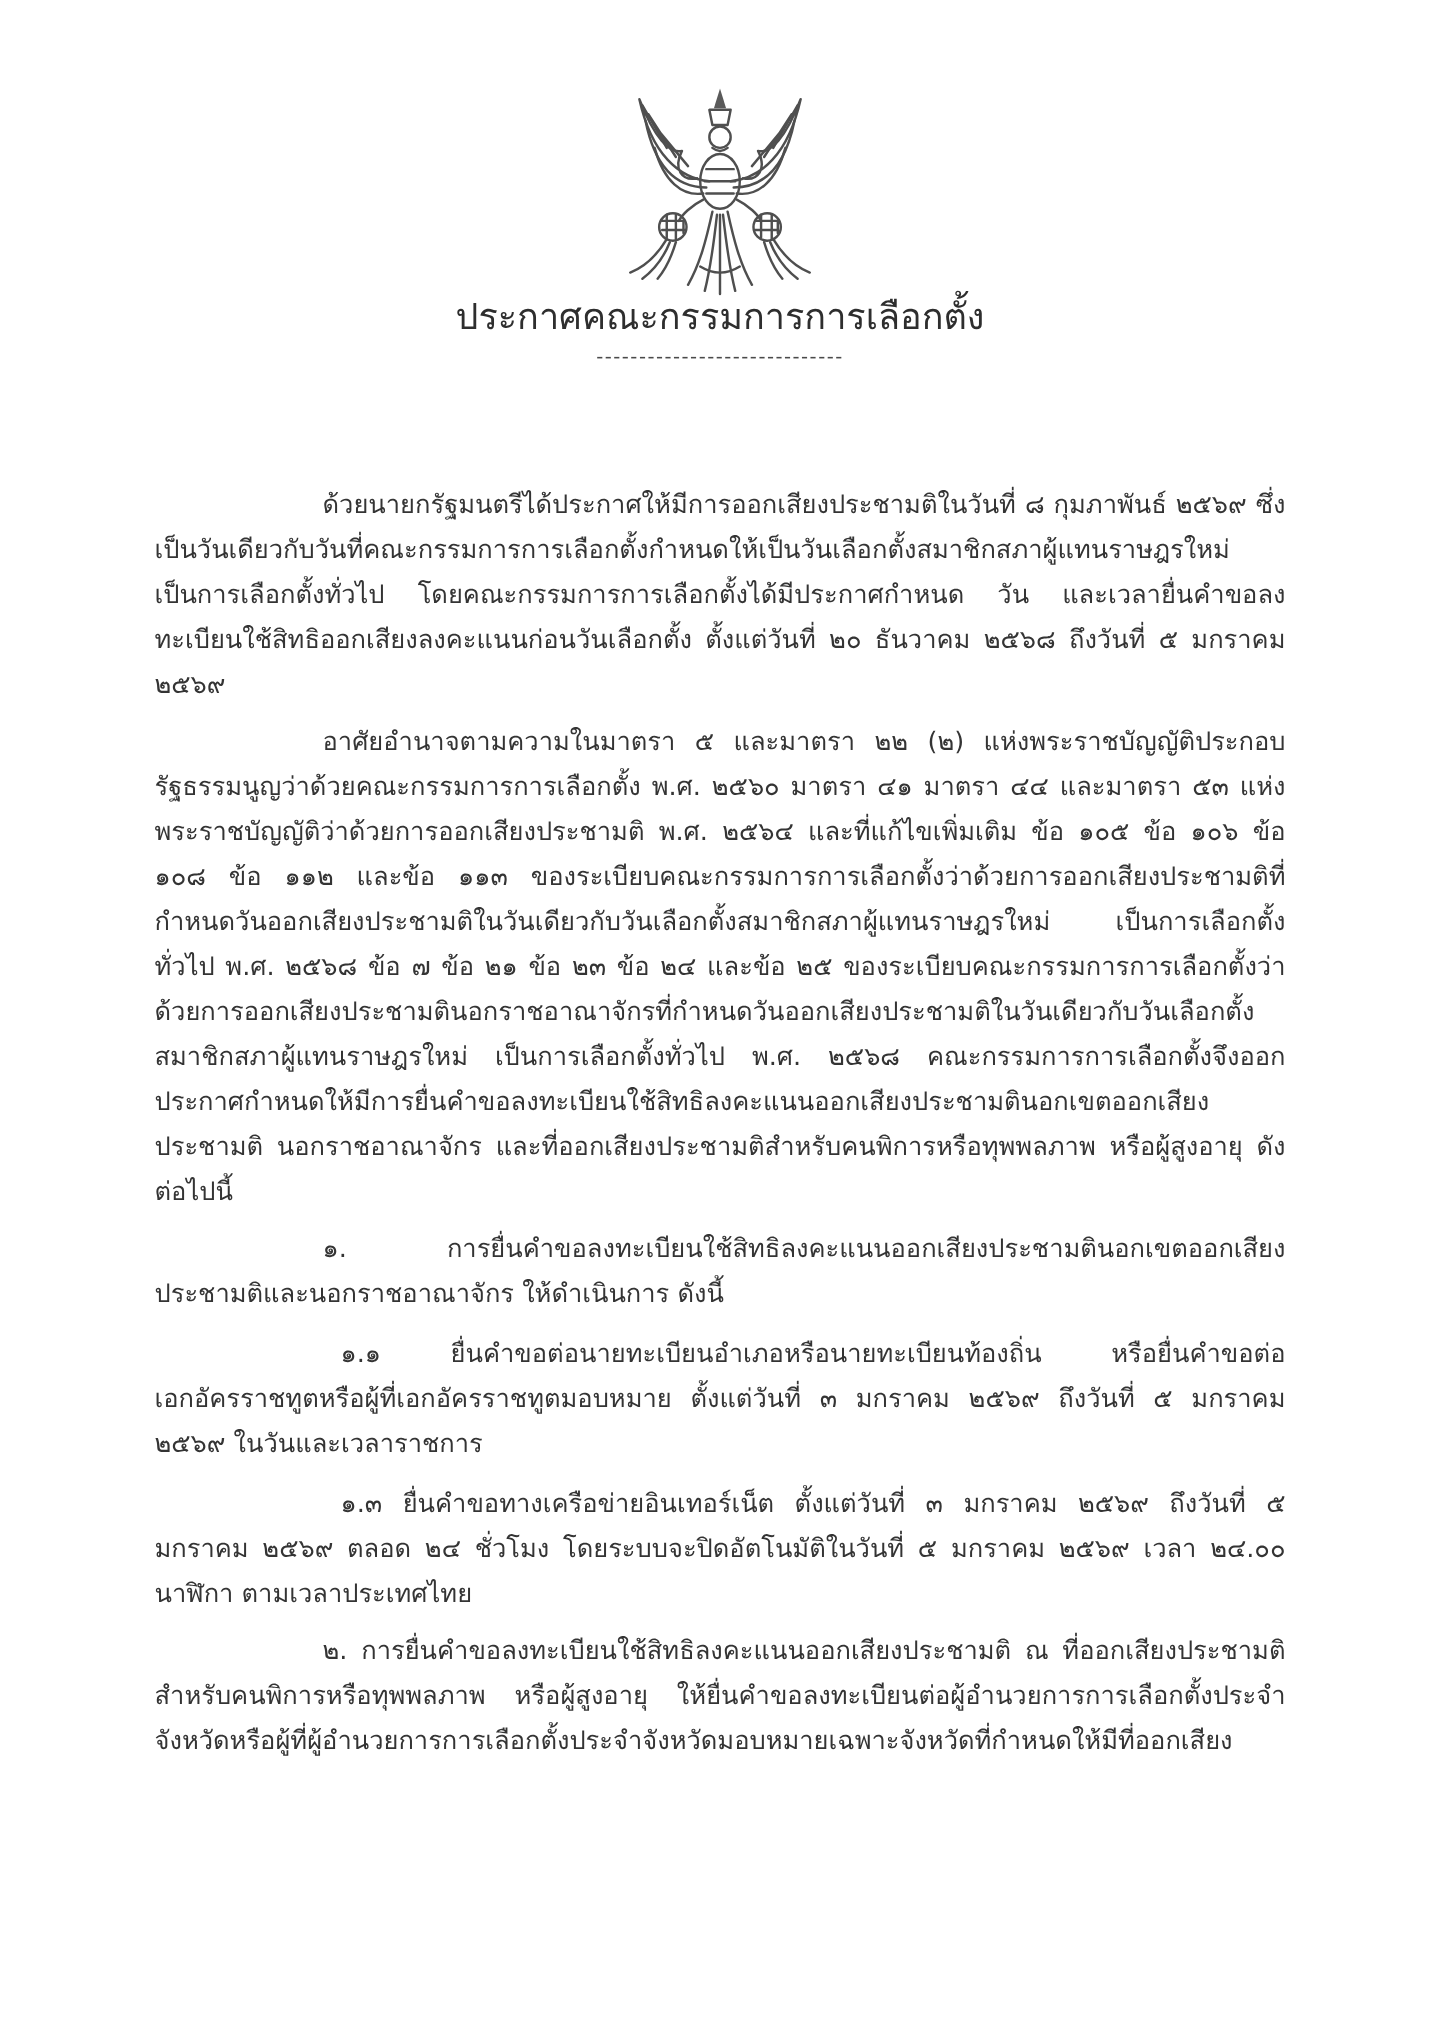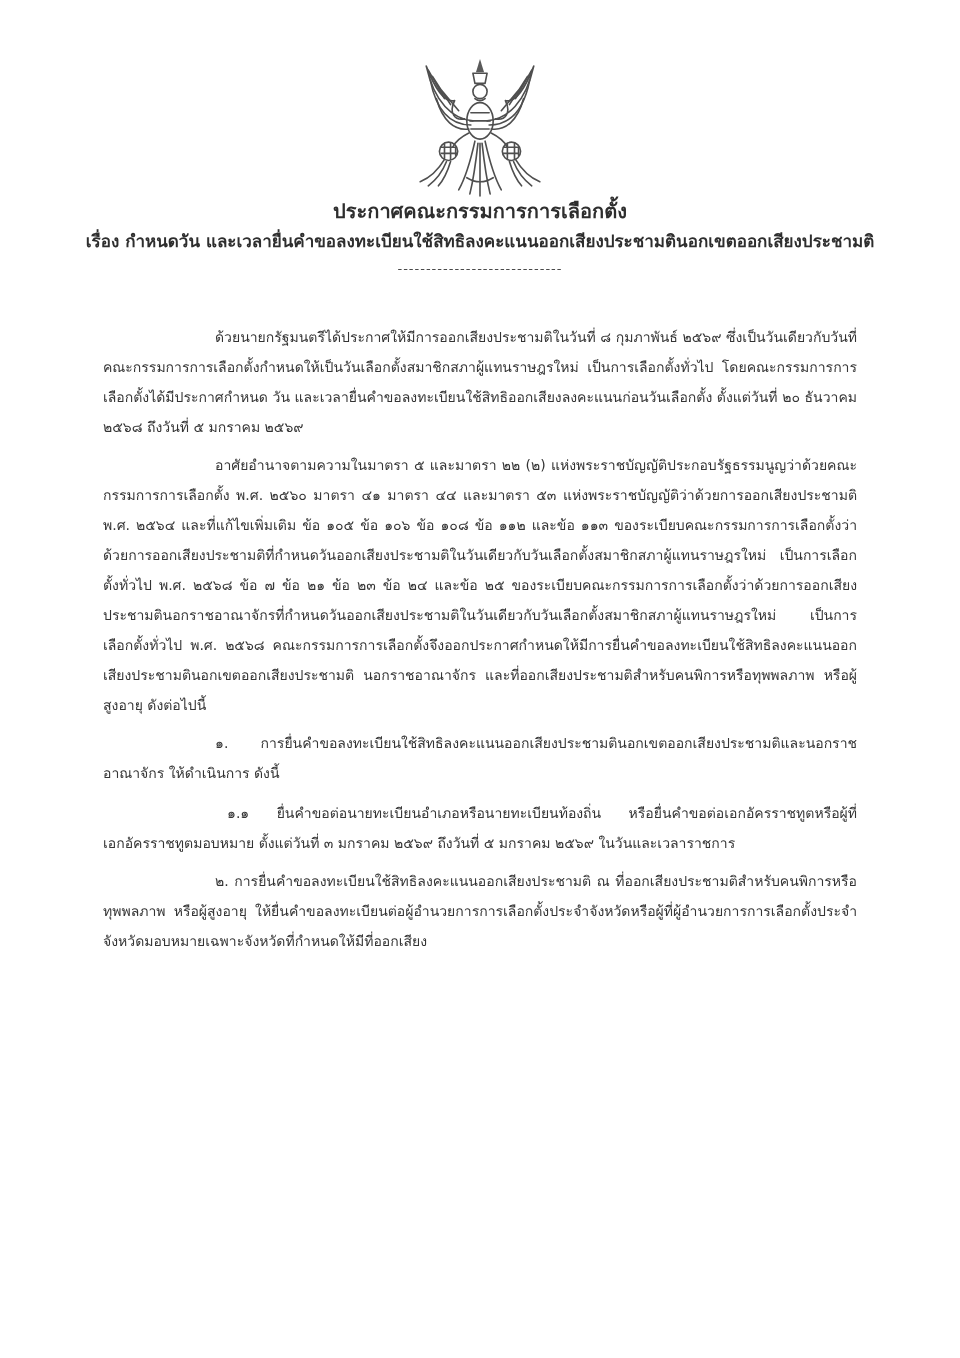--- a/index.html
+++ b/index.html
@@ -30,22 +30,22 @@
     height: 142px;
   }
   .header {
     position: absolute;
     top: 196px;
     left: 0;
     width: 100%;
     text-align: center;
   }
   .doc-title {
-    font-size: 20px;
-    font-weight: 700;
+    font-size: 24px;
+    font-weight: 400;
     line-height: 30px;
     color: #2e2e2e;
   }
   .doc-subject {
     font-size: 17px;
     font-weight: 700;
     line-height: 30px;
     color: #2e2e2e;
     padding: 0 40px;
   }
@@ -57,21 +57,21 @@
     font-weight: 400;
   }
   .content {
     position: absolute;
     top: 322px;
     left: 103px;
     width: 754px;
   }
   .para {
     margin: 0 0 8px 0;
-    font-size: 14px;
+    font-size: 17px;
     line-height: 30px;
     text-align: justify;
     text-indent: 112px;
     color: #343434;
     word-break: break-word;
   }
   .para.sub {
     text-indent: 124px;
     margin-top: 10px;
   }
@@ -124,25 +124,25 @@
       <path class="ink" d="M30,100 C24,110 16,118 6,122 M32,102 C28,112 22,120 14,126 M36,102 C33,112 30,119 24,126"></path>
       <path class="ink" d="M100,100 C106,110 114,118 124,122 M98,102 C102,112 108,120 116,126 M94,102 C97,112 100,119 106,126"></path>
 
       <path class="ink" d="M60,82 C56,100 52,116 44,130 M63,84 C61,102 59,118 55,134 M65,84 L65,136 M67,84 C69,102 71,118 75,134 M70,82 C74,100 78,116 86,130"></path>
       <path class="ink" d="M52,118 q13,8 26,0"></path>
     </svg>
   </div>
 
   <div class="header">
     <div class="doc-title">ประกาศคณะกรรมการการเลือกตั้ง</div>
-    <div class="doc-subject">เรื่อง กำหนดวัน และเวลายื่นคำขอลงทะเบียนใช้สิทธิลงคะแนนออกเสียงประชามตินอกเขตออกเสียงประชามติ</div>
     <div class="doc-divider">-----------------------------</div>
   </div>
 
   <div class="content">
     <p class="para">ด้วยนายกรัฐมนตรีได้ประกาศให้มีการออกเสียงประชามติในวันที่ ๘ กุมภาพันธ์ ๒๕๖๙ ซึ่งเป็นวันเดียวกับวันที่คณะกรรมการการเลือกตั้งกำหนดให้เป็นวันเลือกตั้งสมาชิกสภาผู้แทนราษฎรใหม่ เป็นการเลือกตั้งทั่วไป โดยคณะกรรมการการเลือกตั้งได้มีประกาศกำหนด วัน และเวลายื่นคำขอลงทะเบียนใช้สิทธิออกเสียงลงคะแนนก่อนวันเลือกตั้ง ตั้งแต่วันที่ ๒๐ ธันวาคม ๒๕๖๘ ถึงวันที่ ๕ มกราคม ๒๕๖๙</p>
     <p class="para">อาศัยอำนาจตามความในมาตรา ๕ และมาตรา ๒๒ (๒) แห่งพระราชบัญญัติประกอบรัฐธรรมนูญว่าด้วยคณะกรรมการการเลือกตั้ง พ.ศ. ๒๕๖๐ มาตรา ๔๑ มาตรา ๔๔ และมาตรา ๕๓ แห่งพระราชบัญญัติว่าด้วยการออกเสียงประชามติ พ.ศ. ๒๕๖๔ และที่แก้ไขเพิ่มเติม ข้อ ๑๐๕ ข้อ ๑๐๖ ข้อ ๑๐๘ ข้อ ๑๑๒ และข้อ ๑๑๓ ของระเบียบคณะกรรมการการเลือกตั้งว่าด้วยการออกเสียงประชามติที่กำหนดวันออกเสียงประชามติในวันเดียวกับวันเลือกตั้งสมาชิกสภาผู้แทนราษฎรใหม่ เป็นการเลือกตั้งทั่วไป พ.ศ. ๒๕๖๘ ข้อ ๗ ข้อ ๒๑ ข้อ ๒๓ ข้อ ๒๔ และข้อ ๒๕ ของระเบียบคณะกรรมการการเลือกตั้งว่าด้วยการออกเสียงประชามตินอกราชอาณาจักรที่กำหนดวันออกเสียงประชามติในวันเดียวกับวันเลือกตั้งสมาชิกสภาผู้แทนราษฎรใหม่ เป็นการเลือกตั้งทั่วไป พ.ศ. ๒๕๖๘ คณะกรรมการการเลือกตั้งจึงออกประกาศกำหนดให้มีการยื่นคำขอลงทะเบียนใช้สิทธิลงคะแนนออกเสียงประชามตินอกเขตออกเสียงประชามติ นอกราชอาณาจักร และที่ออกเสียงประชามติสำหรับคนพิการหรือทุพพลภาพ หรือผู้สูงอายุ ดังต่อไปนี้</p>
     <p class="para">๑. การยื่นคำขอลงทะเบียนใช้สิทธิลงคะแนนออกเสียงประชามตินอกเขตออกเสียงประชามติและนอกราชอาณาจักร ให้ดำเนินการ ดังนี้</p>
     <p class="para sub">๑.๑ ยื่นคำขอต่อนายทะเบียนอำเภอหรือนายทะเบียนท้องถิ่น หรือยื่นคำขอต่อเอกอัครราชทูตหรือผู้ที่เอกอัครราชทูตมอบหมาย ตั้งแต่วันที่ ๓ มกราคม ๒๕๖๙ ถึงวันที่ ๕ มกราคม ๒๕๖๙ ในวันและเวลาราชการ</p>
+    <p class="para sub">๑.๓ ยื่นคำขอทางเครือข่ายอินเทอร์เน็ต ตั้งแต่วันที่ ๓ มกราคม ๒๕๖๙ ถึงวันที่ ๕ มกราคม ๒๕๖๙ ตลอด ๒๔ ชั่วโมง โดยระบบจะปิดอัตโนมัติในวันที่ ๕ มกราคม ๒๕๖๙ เวลา ๒๔.๐๐ นาฬิกา ตามเวลาประเทศไทย</p>
     <p class="para">๒. การยื่นคำขอลงทะเบียนใช้สิทธิลงคะแนนออกเสียงประชามติ ณ ที่ออกเสียงประชามติสำหรับคนพิการหรือทุพพลภาพ หรือผู้สูงอายุ ให้ยื่นคำขอลงทะเบียนต่อผู้อำนวยการการเลือกตั้งประจำจังหวัดหรือผู้ที่ผู้อำนวยการการเลือกตั้งประจำจังหวัดมอบหมายเฉพาะจังหวัดที่กำหนดให้มีที่ออกเสียง</p>
   </div>
 
 </div>
 
 </body></html>

